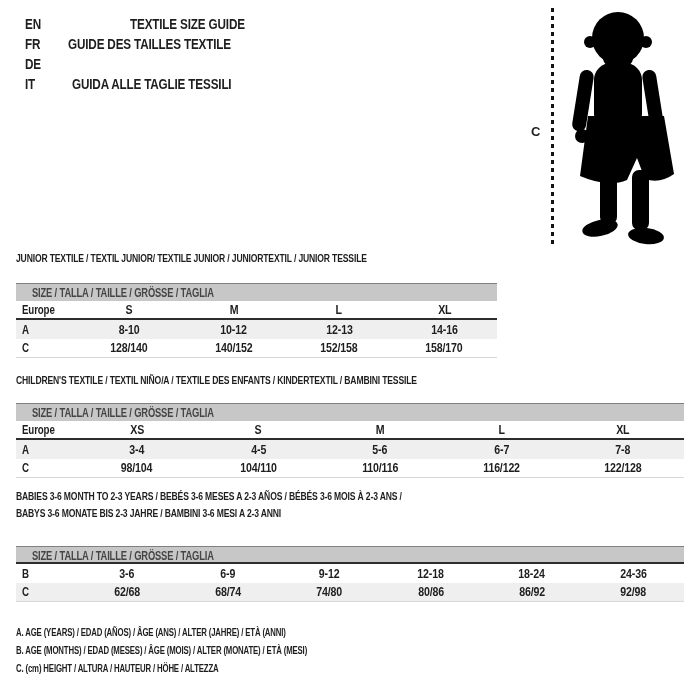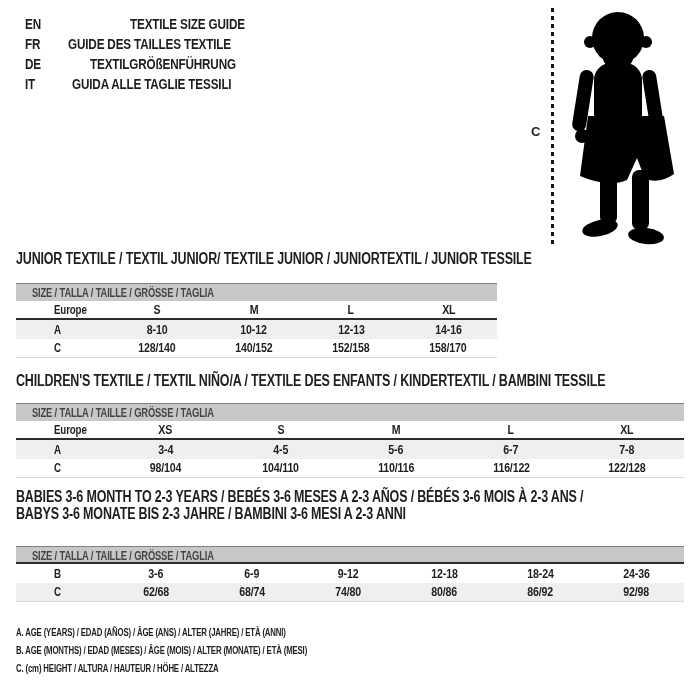--- a/index.html
+++ b/index.html
@@ -26,59 +26,58 @@
   #silhouette{position:absolute;left:560px;top:8px;width:130px;height:238px;}
   #measure-line{position:absolute;left:551px;top:8px;width:3px;height:238px;
     background:repeating-linear-gradient(to bottom,#141414 0 4px,transparent 4px 8px);}
   #measure-label{position:absolute;left:531px;top:124px;font-size:13px;}
 
   
   .section{position:absolute;left:16px;}
   #sec1{top:250px;width:481px;}
   #sec2{top:372px;width:668px;}
   #sec3{top:488px;width:668px;}
-  .sec-title{font-size:16px;line-height:17px;}
+  .sec-title{font-size:11px;line-height:17px;}
   .bar{
     height:18px;line-height:18px;
     background:var(--size-bar-bg,#c7c7c7);
     border-top:1px solid var(--size-bar-border-top,#808080);
     padding-left:16px;box-sizing:border-box;
     font-size:12px;color:var(--size-bar-text,#454545);
   }
   #sec1 .bar{margin-top:16px;}
   #sec2 .bar{margin-top:14px;}
   #sec3 .bar{margin-top:24px;}
   #sec3 .bar{border-bottom:2px solid var(--dark-rule,#2d2d2d);}
   .trow{display:flex;height:19px;align-items:center;font-size:12.5px;box-sizing:border-box;}
   .trow.head{border-bottom:2px solid var(--dark-rule,#2d2d2d);}
   .trow.shaded{background:var(--shaded-row-bg,#efefef);}
   .rows .trow:last-child{border-bottom:1px solid var(--light-rule,#d8d8d8);}
   .tcell{overflow:visible;}
-  .tcell.lab{width:60px;padding-left:6px;box-sizing:border-box;margin-left:32px;}
+  .tcell.lab{width:60px;padding-left:6px;box-sizing:border-box;}
   .tcell.val{flex:1;text-align:center;}
 
   
   #footnotes{position:absolute;left:16px;top:624px;}
   .fn{font-size:10px;line-height:18px;}
 </style>
 </head>
 <body style="--size-bar-bg: #c7c7c7; --size-bar-border-top: #808080; --size-bar-text: #454545; --shaded-row-bg: #efefef; --dark-rule: #2d2d2d; --light-rule: #d8d8d8; --text: #1e1e1e; --silhouette: #000000;">
 
 <div id="langs">
   <div class="lang-row">
     <span class="lang-code"><span class="cx">EN</span></span>
     <span class="lang-label"><span class="cx">TEXTILE SIZE GUIDE</span></span>
   </div>
   <div class="lang-row">
     <span class="lang-code"><span class="cx">FR</span></span>
     <span class="lang-label"><span class="cx">GUIDE DES TAILLES TEXTILE</span></span>
   </div>
   <div class="lang-row">
     <span class="lang-code"><span class="cx">DE</span></span>
-    <span class="lang-label"><span class="cx">TEXTILGRÖßENFÜHRUNG</span></span>
   </div>
   <div class="lang-row">
     <span class="lang-code"><span class="cx">IT</span></span>
     <span class="lang-label"><span class="cx">GUIDA ALLE TAGLIE TESSILI</span></span>
   </div>
 </div>
 
 <div id="figure">
   <div id="measure-line"></div>
   <span id="measure-label">C</span>

